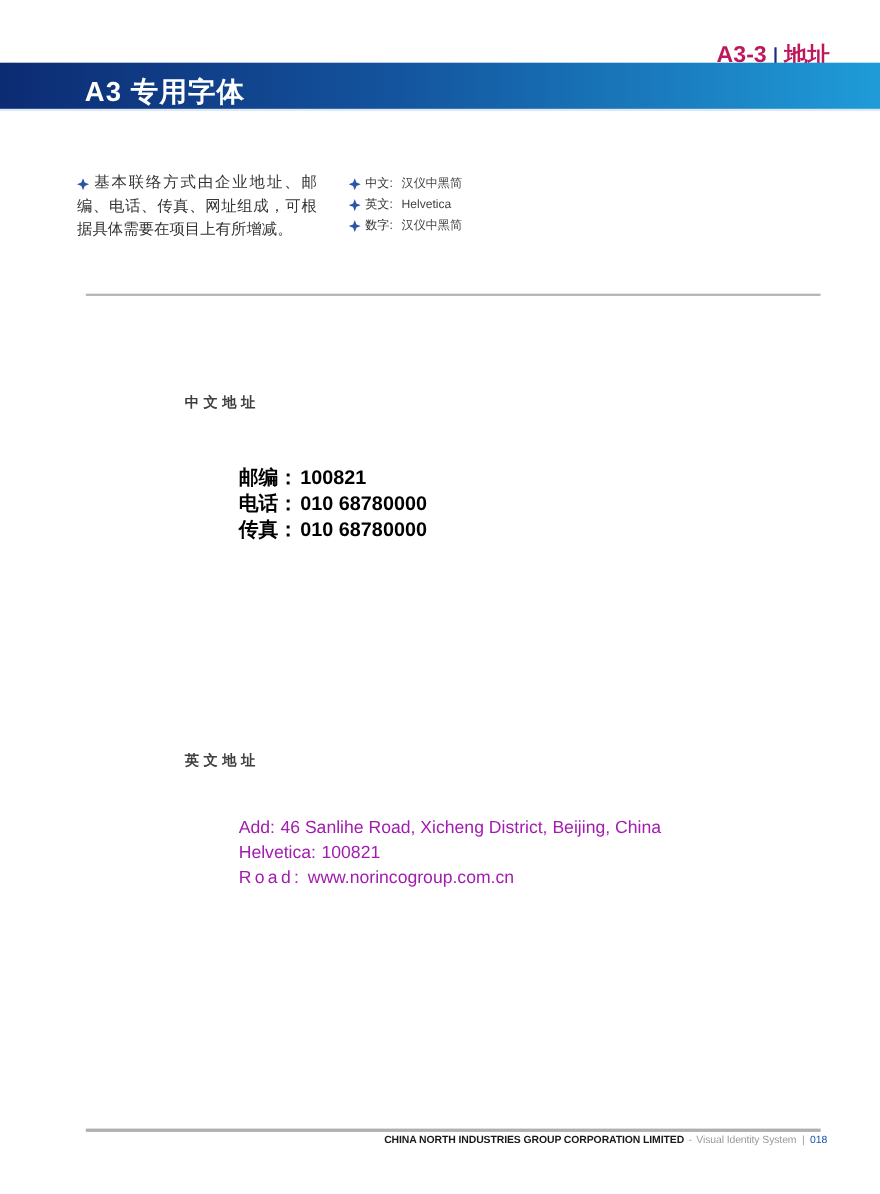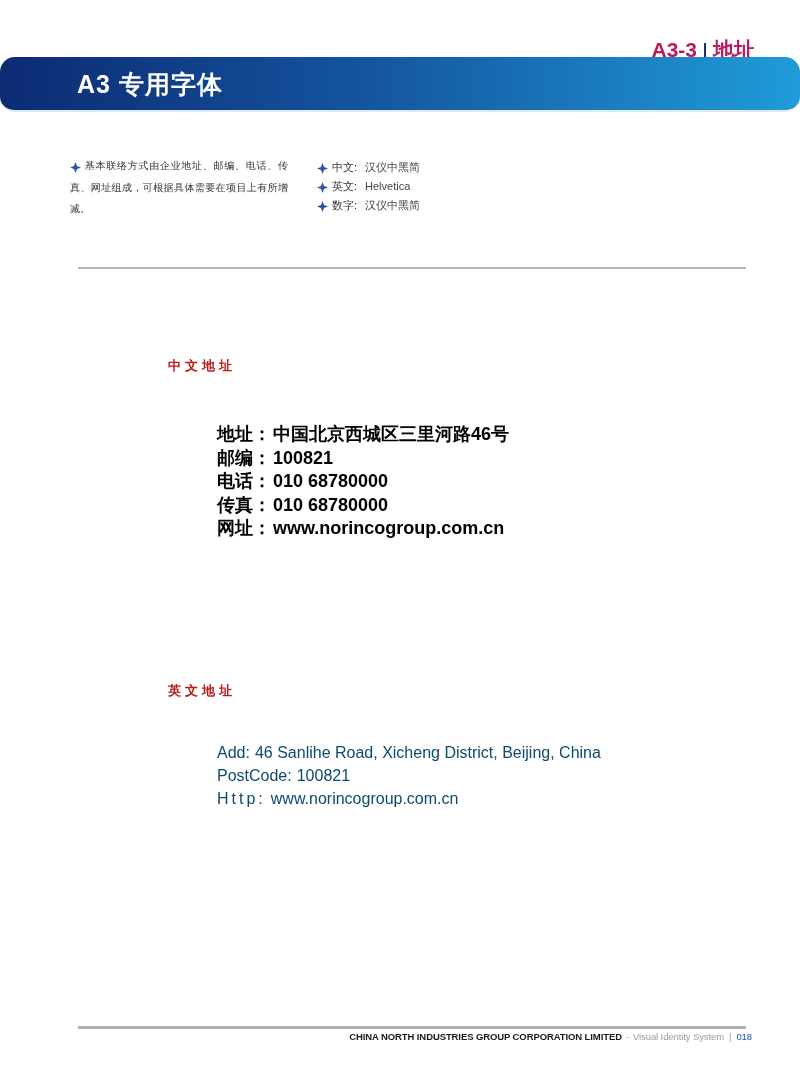--- a/index.html
+++ b/index.html
@@ -19,37 +19,36 @@
     font-size: 21px; font-weight: bold; color: #be185d;
   }
   .code-divider {
     display: inline-block; width: 0; height: 15px;
     border-left: 2px solid #1b2e7d; margin: 0 7px;
   }
 
   
   .header-bar {
     position: absolute; top: 57px; left: 0;
-    width: 800px; height: 55px;
+    width: 800px; height: 44px;
     background: linear-gradient(90deg, #0c2b73 0%, #14549e 45%, #1f9cd8 100%);
     border-bottom: 2px solid #dfe9f4;
-    border-radius: 15px;
   }
   .page-title {
     position: absolute; left: 77px; top: 0;
     line-height: 55px;
     font-size: 25px; font-weight: bold; color: #ffffff;
     letter-spacing: 1px;
   }
 
   
   .intro-desc {
     position: absolute; top: 155px; left: 70px;
     width: 218px;
-    font-size: 10px; line-height: 21px; color: #333;
+    font-size: 14px; line-height: 21px; color: #333;
     text-align: justify;
   }
   .cross { display: inline-block; margin-right: 3px; vertical-align: -1px; }
   .cross svg { display: inline-block; vertical-align: middle; }
 
   .font-specs { position: absolute; top: 158px; left: 317px; }
   .spec-row {
     display: flex; align-items: center;
     font-size: 11px; line-height: 19px; color: #333;
   }
@@ -57,38 +56,38 @@
   .spec-label { margin-right: 8px; }
   .spec-value { color: #444; }
 
   .divider {
     position: absolute; top: 267px; left: 78px;
     width: 668px; height: 2px; background: #b3b3b3;
   }
 
   .section-heading {
     position: absolute; left: 168px;
-    font-size: 13px; font-weight: bold; color: #b91c1c;
+    font-size: 13px; font-weight: bold; color: #404040;
     letter-spacing: 4px;
   }
   .cn-heading { top: 357px; }
   .en-heading { top: 682px; }
 
   
   .cn-address {
     position: absolute; top: 423px; left: 217px;
     font-size: 18px; font-weight: bold; color: #000;
   }
   .cn-row { line-height: 23.5px; white-space: nowrap; }
   .cn-label { margin-right: 2px; }
 
   
   .en-address {
     position: absolute; top: 741px; left: 217px;
-    font-size: 16px; color: #0c4a6e;
+    font-size: 16px; color: #a21caf;
   }
   .en-row { line-height: 23.2px; white-space: nowrap; }
   .en-label { margin-right: 5px; }
   .en-row:nth-child(3) .en-label { letter-spacing: 3px; }
 
   
   .footer-line {
     position: absolute; top: 1026px; left: 78px;
     width: 668px; height: 3px; background: #b0b0b0;
   }
@@ -142,33 +141,31 @@
     <span class="spec-label">数字:</span>
     <span class="spec-value">汉仪中黑简</span>
   </div>
 </div>
 
 <div class="divider"></div>
 
 <div class="section-heading cn-heading">中文地址</div>
 
 <div class="cn-address">
-  <div class="cn-row"><span class="cn-label">地址：</span><span class="cn-value">中国北京西城区三里河路46号</span></div>
   <div class="cn-row"><span class="cn-label">邮编：</span><span class="cn-value">100821</span></div>
   <div class="cn-row"><span class="cn-label">电话：</span><span class="cn-value">010 68780000</span></div>
   <div class="cn-row"><span class="cn-label">传真：</span><span class="cn-value">010 68780000</span></div>
-  <div class="cn-row"><span class="cn-label">网址：</span><span class="cn-value">www.norincogroup.com.cn</span></div>
 </div>
 
 <div class="section-heading en-heading">英文地址</div>
 
 <div class="en-address">
   <div class="en-row"><span class="en-label">Add:</span><span class="en-value">46 Sanlihe Road, Xicheng District, Beijing, China</span></div>
-  <div class="en-row"><span class="en-label">PostCode:</span><span class="en-value">100821</span></div>
-  <div class="en-row"><span class="en-label">Http:</span><span class="en-value">www.norincogroup.com.cn</span></div>
+  <div class="en-row"><span class="en-label">Helvetica:</span><span class="en-value">100821</span></div>
+  <div class="en-row"><span class="en-label">Road:</span><span class="en-value">www.norincogroup.com.cn</span></div>
 </div>
 
 <div class="footer-line"></div>
 
 <div class="footer">
   <span class="company">CHINA NORTH INDUSTRIES GROUP CORPORATION LIMITED</span>
   <span class="sep">-</span>
   <span class="system">Visual Identity System</span>
   <span class="pipe">|</span>
   <span class="pagenum">018</span>

